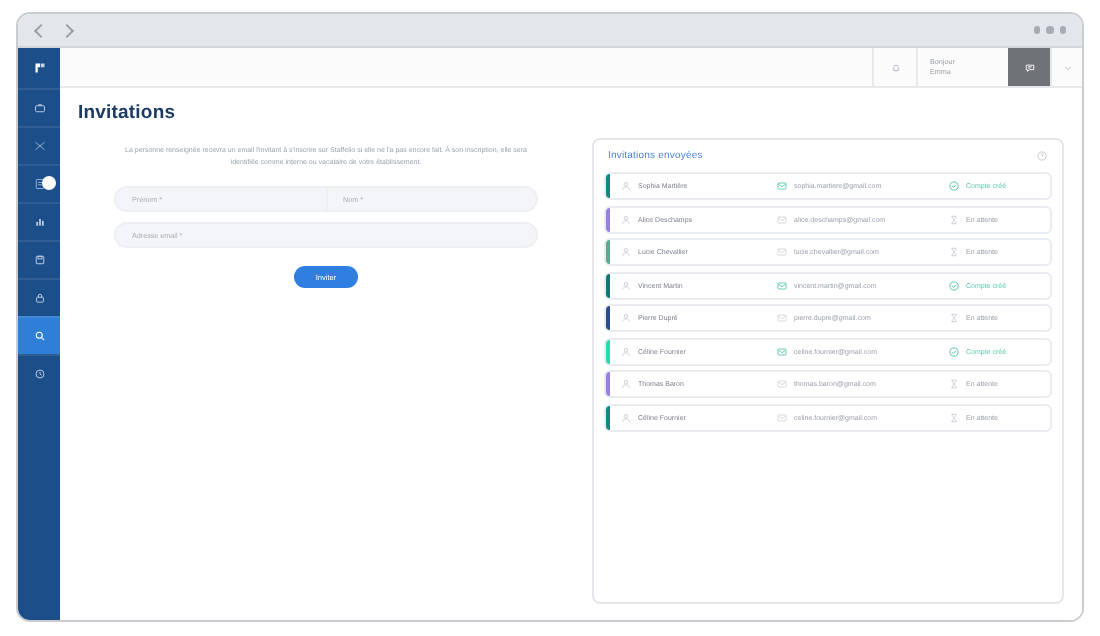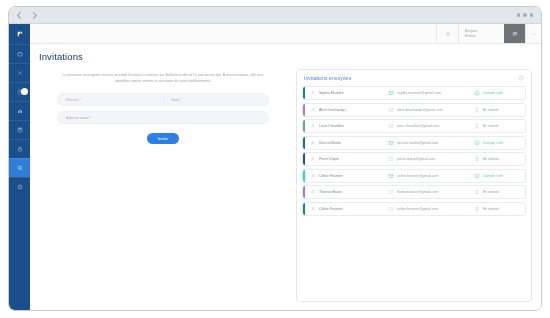--- a/index.html
+++ b/index.html
@@ -114,21 +114,21 @@
   .tb-caret { width: 16px; }
 
   
   .page {
     flex: 1 1 auto; min-height: 0;
     background: #ffffff;
     display: flex; flex-direction: column;
     padding: 7px 9px 8px 9px;
   }
   .page-title {
-    font-size: 9.5px; color: #1c3c64; font-weight: 400;
+    font-size: 9.5px; color: #1c3c64; font-weight: 700;
     letter-spacing: 0.1px; margin-bottom: 7px;
   }
 
   .columns { flex: 1 1 auto; min-height: 0; display: flex; gap: 9px; }
 
   
   .form-col {
     flex: 0 0 248px; display: flex; flex-direction: column;
     align-items: center; padding-top: 3px;
   }

